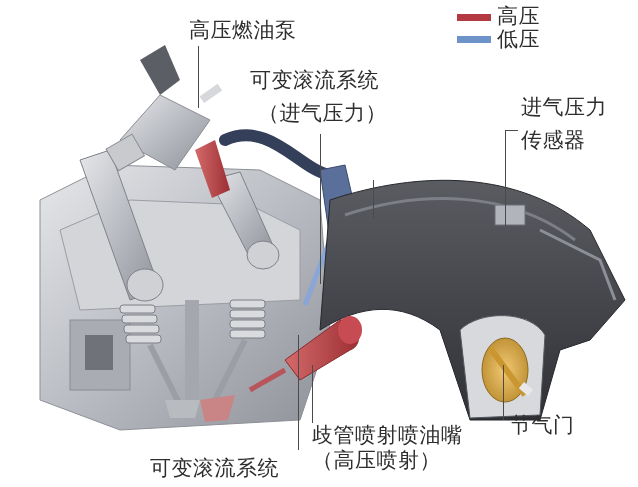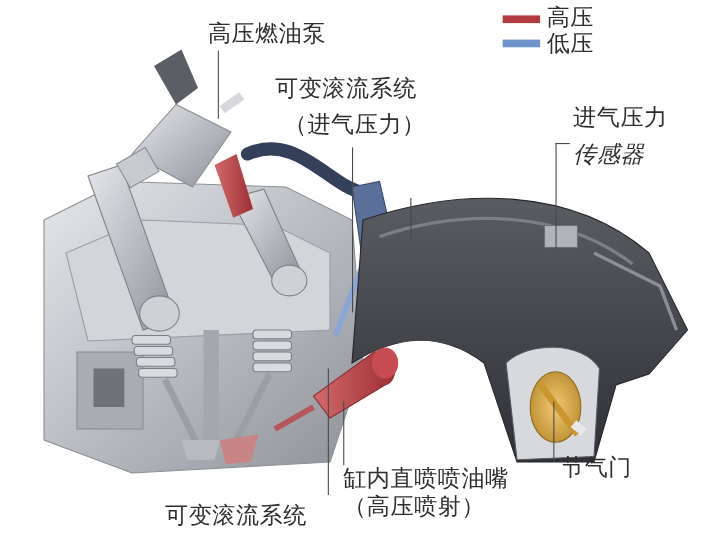--- a/index.html
+++ b/index.html
@@ -109,26 +109,26 @@
 </div>
 
 <div class="label" style="left:189px;top:18px;">高压燃油泵</div>
 <div class="leader" style="left:198px;top:46px;width:1px;height:62px;"></div>
 
 <div class="label" style="left:250px;top:68px;">可变滚流系统</div>
 <div class="label" style="left:258px;top:101px;">（进气压力）</div>
 <div class="leader" style="left:320px;top:134px;width:1px;height:150px;"></div>
 
 <div class="label" style="left:521px;top:95px;">进气压力</div>
-<div class="label" style="left:521px;top:128px;font-style:italic;">传感器</div>
+<div class="label" style="left:521px;top:128px;">传感器</div>
 <div class="leader" style="left:505px;top:130px;width:13px;height:1px;"></div>
 <div class="leader" style="left:505px;top:130px;width:1px;height:96px;"></div>
 <div class="leader" style="left:373px;top:180px;width:1px;height:38px;"></div>
 
-<div class="label" style="left:312px;top:423px;">缸内直喷喷油嘴</div>
+<div class="label" style="left:312px;top:423px;">歧管喷射喷油嘴</div>
 <div class="label" style="left:312px;top:448px;">（高压喷射）</div>
 <div class="leader" style="left:312px;top:365px;width:1px;height:58px;"></div>
 
 <div class="label" style="left:150px;top:456px;">可变滚流系统</div>
 <div class="leader" style="left:298px;top:335px;width:1px;height:115px;"></div>
 
 <div class="label" style="left:510px;top:413px;">节气门</div>
 <div class="leader" style="left:503px;top:365px;width:1px;height:55px;"></div>
 
 </body></html>

